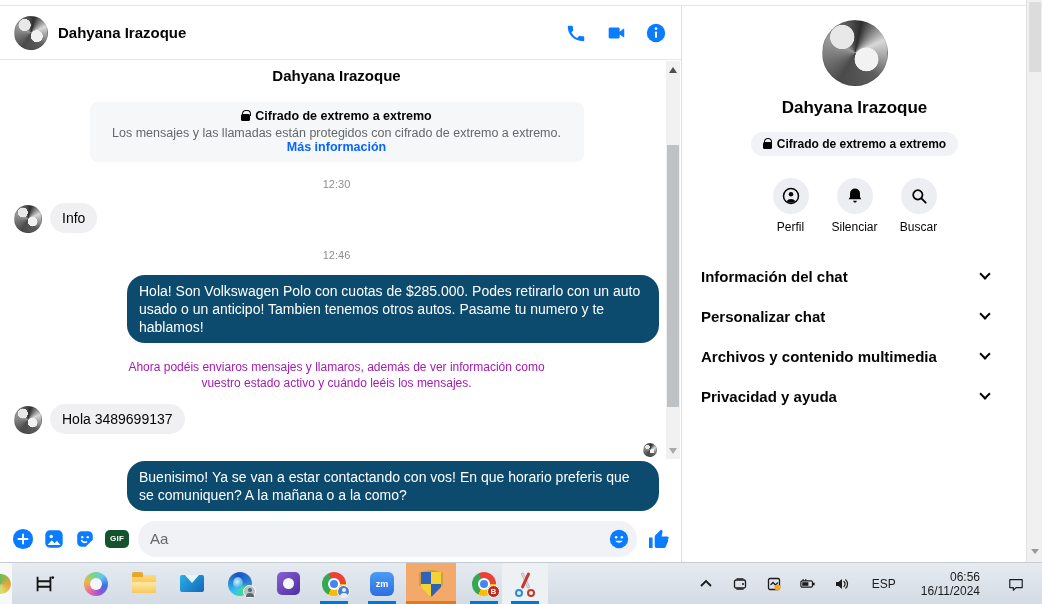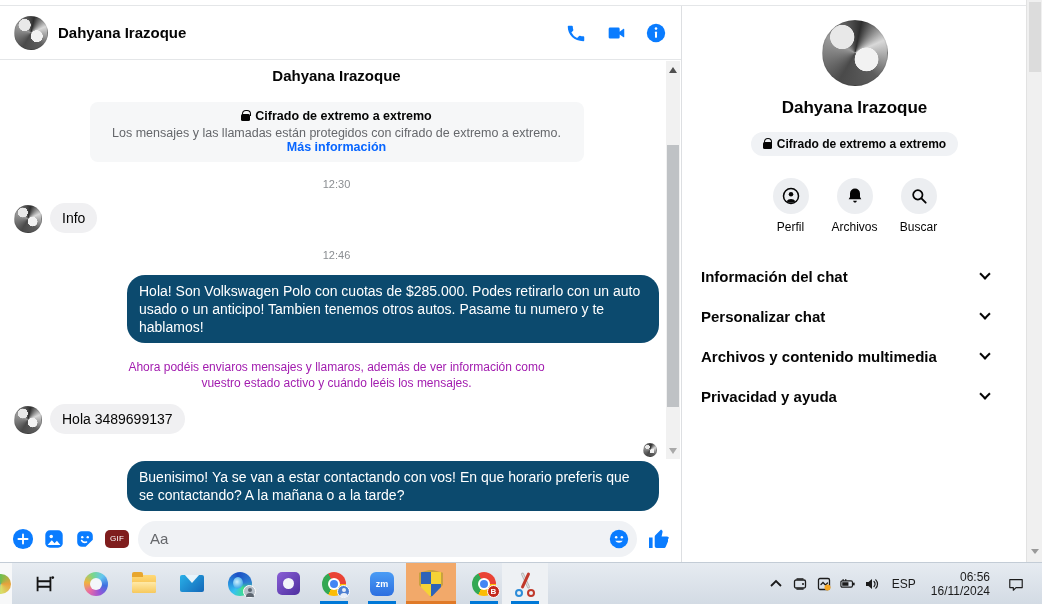--- a/index.html
+++ b/index.html
@@ -52,22 +52,22 @@
   .sb-arrow { width:0; height:0; position:absolute; left:3px; }
   #chat-sb-up { top:6px; border-left:4px solid transparent; border-right:4px solid transparent; border-bottom:6px solid #505050; }
   #chat-sb-down { bottom:5px; border-left:4px solid transparent; border-right:4px solid transparent; border-top:6px solid #a9a9a9; }
   #chat-sb-thumb { position:absolute; left:1px; top:84px; width:12px; height:262px; background:#bfc2c5; }
 
   
   #composer { position:absolute; left:0; bottom:0; width:681px; height:47px; background:#fff;
     display:flex; align-items:center; padding:0 10px 0 12px; }
   .cbtn { width:22px; height:22px; margin-right:9px; cursor:pointer; flex:0 0 auto; }
   .cbtn svg { width:100%; height:100%; }
-  #gif-btn { width:24px; height:18px; background:#7f1d1d; border-radius:5px; color:#fff;
-    font-size:8px; font-weight:normal; display:flex; align-items:center; justify-content:center; letter-spacing:.3px; }
+  #gif-btn { width:24px; height:18px; background:#14532d; border-radius:5px; color:#fff;
+    font-size:8px; font-weight:bold; display:flex; align-items:center; justify-content:center; letter-spacing:.3px; }
   #msg-input-wrap { flex:1; height:36px; background:#f0f2f5; border-radius:18px; display:flex; align-items:center; padding:0 8px 0 12px; margin-right:10px; }
   #msg-input { flex:1; border:none; outline:none; background:transparent; font-size:15px; color:#050505;
     font-family:"Liberation Sans", sans-serif; }
   #msg-input::placeholder { color:#65676b; opacity:1; }
   #emoji-btn { width:20px; height:20px; cursor:pointer; }
   #like-btn { width:24px; height:24px; cursor:pointer; }
 
   
   #sidebar { left:683px; top:6px; width:343px; height:556px; background:#fff; padding-top:14px; }
   #sb-avatar { width:66px; height:66px; margin:0 auto; }
@@ -153,21 +153,21 @@
 
   #tb-snip { left:502px; width:46px; background:#eef1f4; }
   .snip-ico { position:relative; width:26px; height:26px; }
   .snip-blade1, .snip-blade2 { position:absolute; left:12px; top:1px; width:3px; height:17px; background:#c0392b; border-radius:2px; }
   .snip-blade1 { transform:rotate(25deg); }
   .snip-blade2 { transform:rotate(-25deg); background:#e8e8e8; border:0.5px solid #b9b9b9; }
   .snip-ring1, .snip-ring2 { position:absolute; bottom:0; width:8px; height:8px; border:2.5px solid #2d8cd8; border-radius:50%; }
   .snip-ring1 { left:3px; } .snip-ring2 { left:15px; border-color:#c0392b; }
 
   
-  #tray { position:absolute; right:18px; top:0; height:41px; display:flex; align-items:center; gap:7px; }
+  #tray { position:absolute; right:18px; top:0; height:41px; display:flex; align-items:center; gap:17px; }
   .tray-ico { width:17px; height:17px; display:flex; align-items:center; justify-content:center; cursor:pointer; }
   .tray-ico svg { width:16px; height:16px; }
   #tray-lang { font-size:12px; color:#1b1b1b; padding:0 4px; cursor:pointer; }
   #tray-clock { text-align:right; font-size:12px; color:#1b1b1b; line-height:14px; cursor:pointer; padding:0 4px; }
   #tray-action { margin-left:6px; }
 </style>
 </head>
 <body>
 
 <div id="stage">
@@ -230,21 +230,21 @@
       <div class="row-in">
         <div class="bw-avatar"></div>
         <div class="bubble-in">Hola 3489699137</div>
       </div>
 
       <div id="seen-row">
         <div class="bw-avatar"></div>
       </div>
 
       <div class="row-out" style="margin-top:4px;">
-        <div class="bubble-out">Buenisimo! Ya se van a estar contactando con vos! En que horario preferis que se contactando? A la mañana o a la tarde?</div>
+        <div class="bubble-out">Buenisimo! Ya se van a estar contactando con vos! En que horario preferis que se comuniquen? A la mañana o a la como?</div>
       </div>
 
     </div>
 
     <div id="chat-scrollbar" class="abs">
       <div id="chat-sb-up" class="sb-arrow"></div>
       <div id="chat-sb-thumb"></div>
       <div id="chat-sb-down" class="sb-arrow"></div>
     </div>
 
@@ -311,21 +311,21 @@
         </div>
         <div class="sb-action-label">Perfil</div>
       </div>
       <div class="sb-action">
         <div class="sb-action-circle">
           <svg viewBox="0 0 24 24">
               <path d="M12 3a6 6 0 0 0-6 6v4.2L4.4 16h15.2L18 13.2V9a6 6 0 0 0-6-6z" fill="#050505"></path>
               <path d="M9.8 17.8a2.2 2.2 0 0 0 4.4 0z" fill="#050505"></path>
             </svg>
         </div>
-        <div class="sb-action-label">Archivos</div>
+        <div class="sb-action-label">Silenciar</div>
       </div>
       <div class="sb-action">
         <div class="sb-action-circle">
           <svg viewBox="0 0 24 24">
               <circle cx="10.6" cy="10.6" r="5.6" fill="none" stroke="#050505" stroke-width="2.1"></circle>
               <path d="M14.9 14.9L20 20" stroke="#050505" stroke-width="2.3" stroke-linecap="round"></path>
             </svg>
         </div>
         <div class="sb-action-label">Buscar</div>
       </div>

